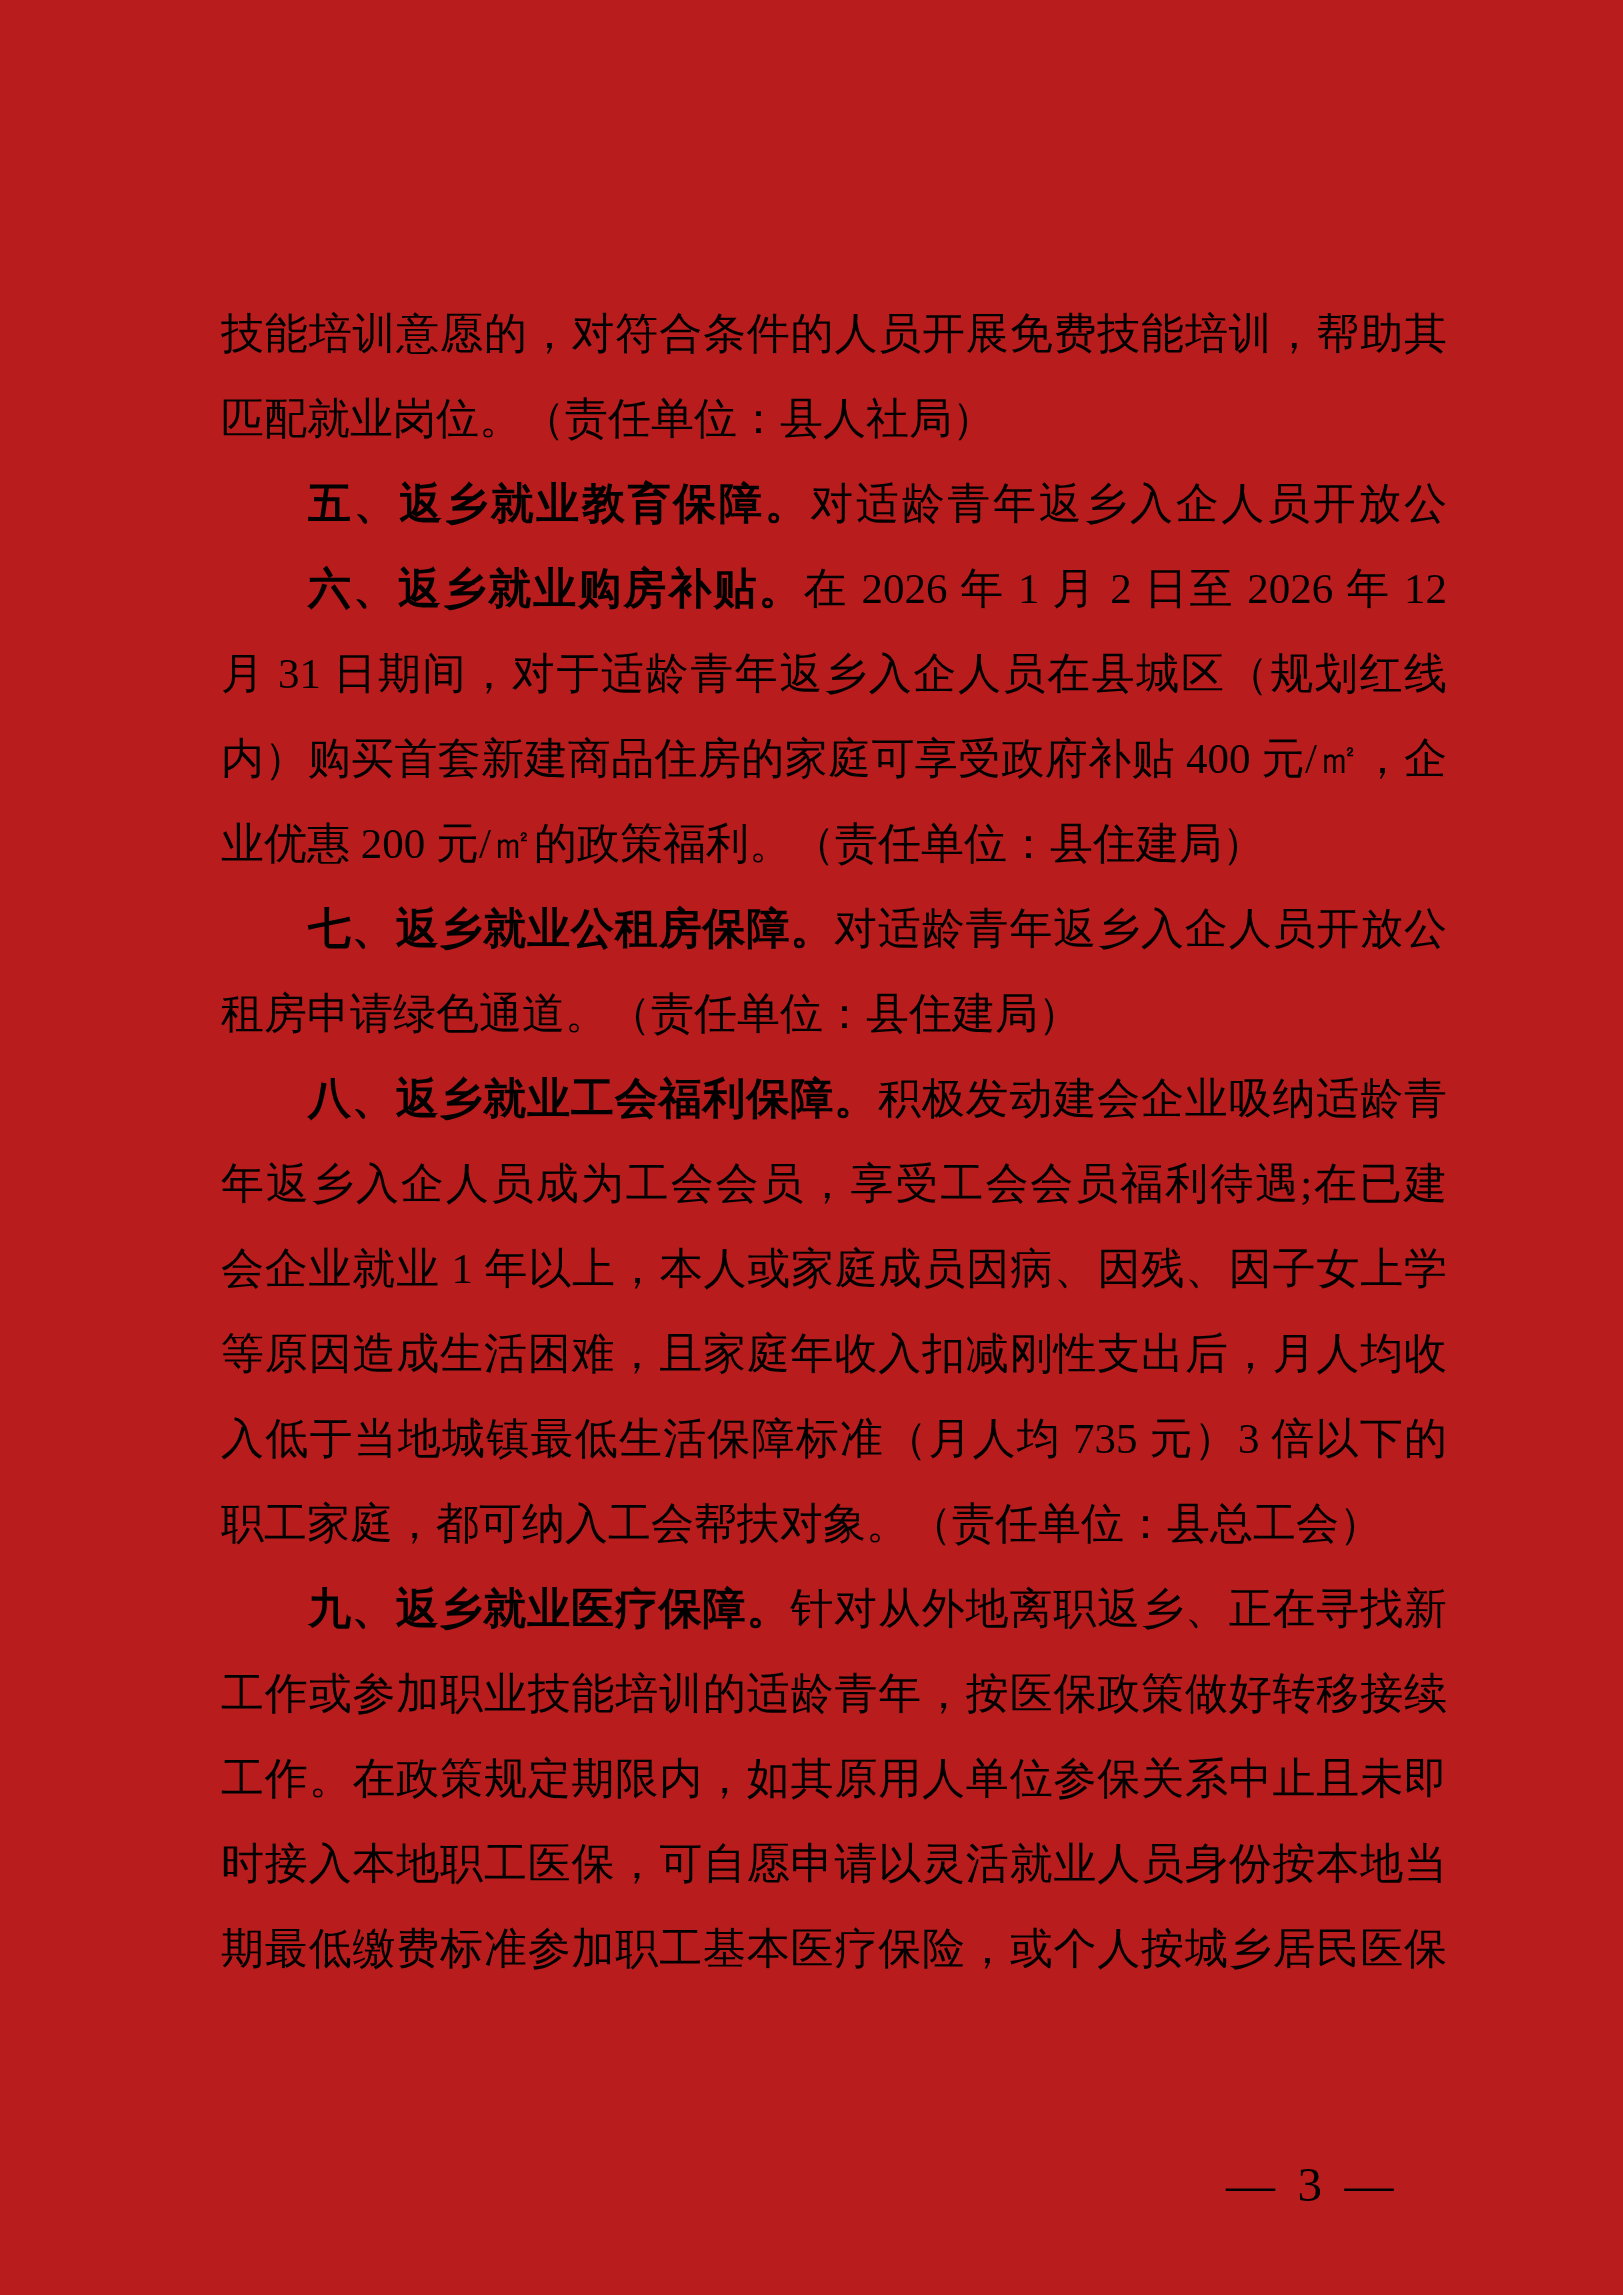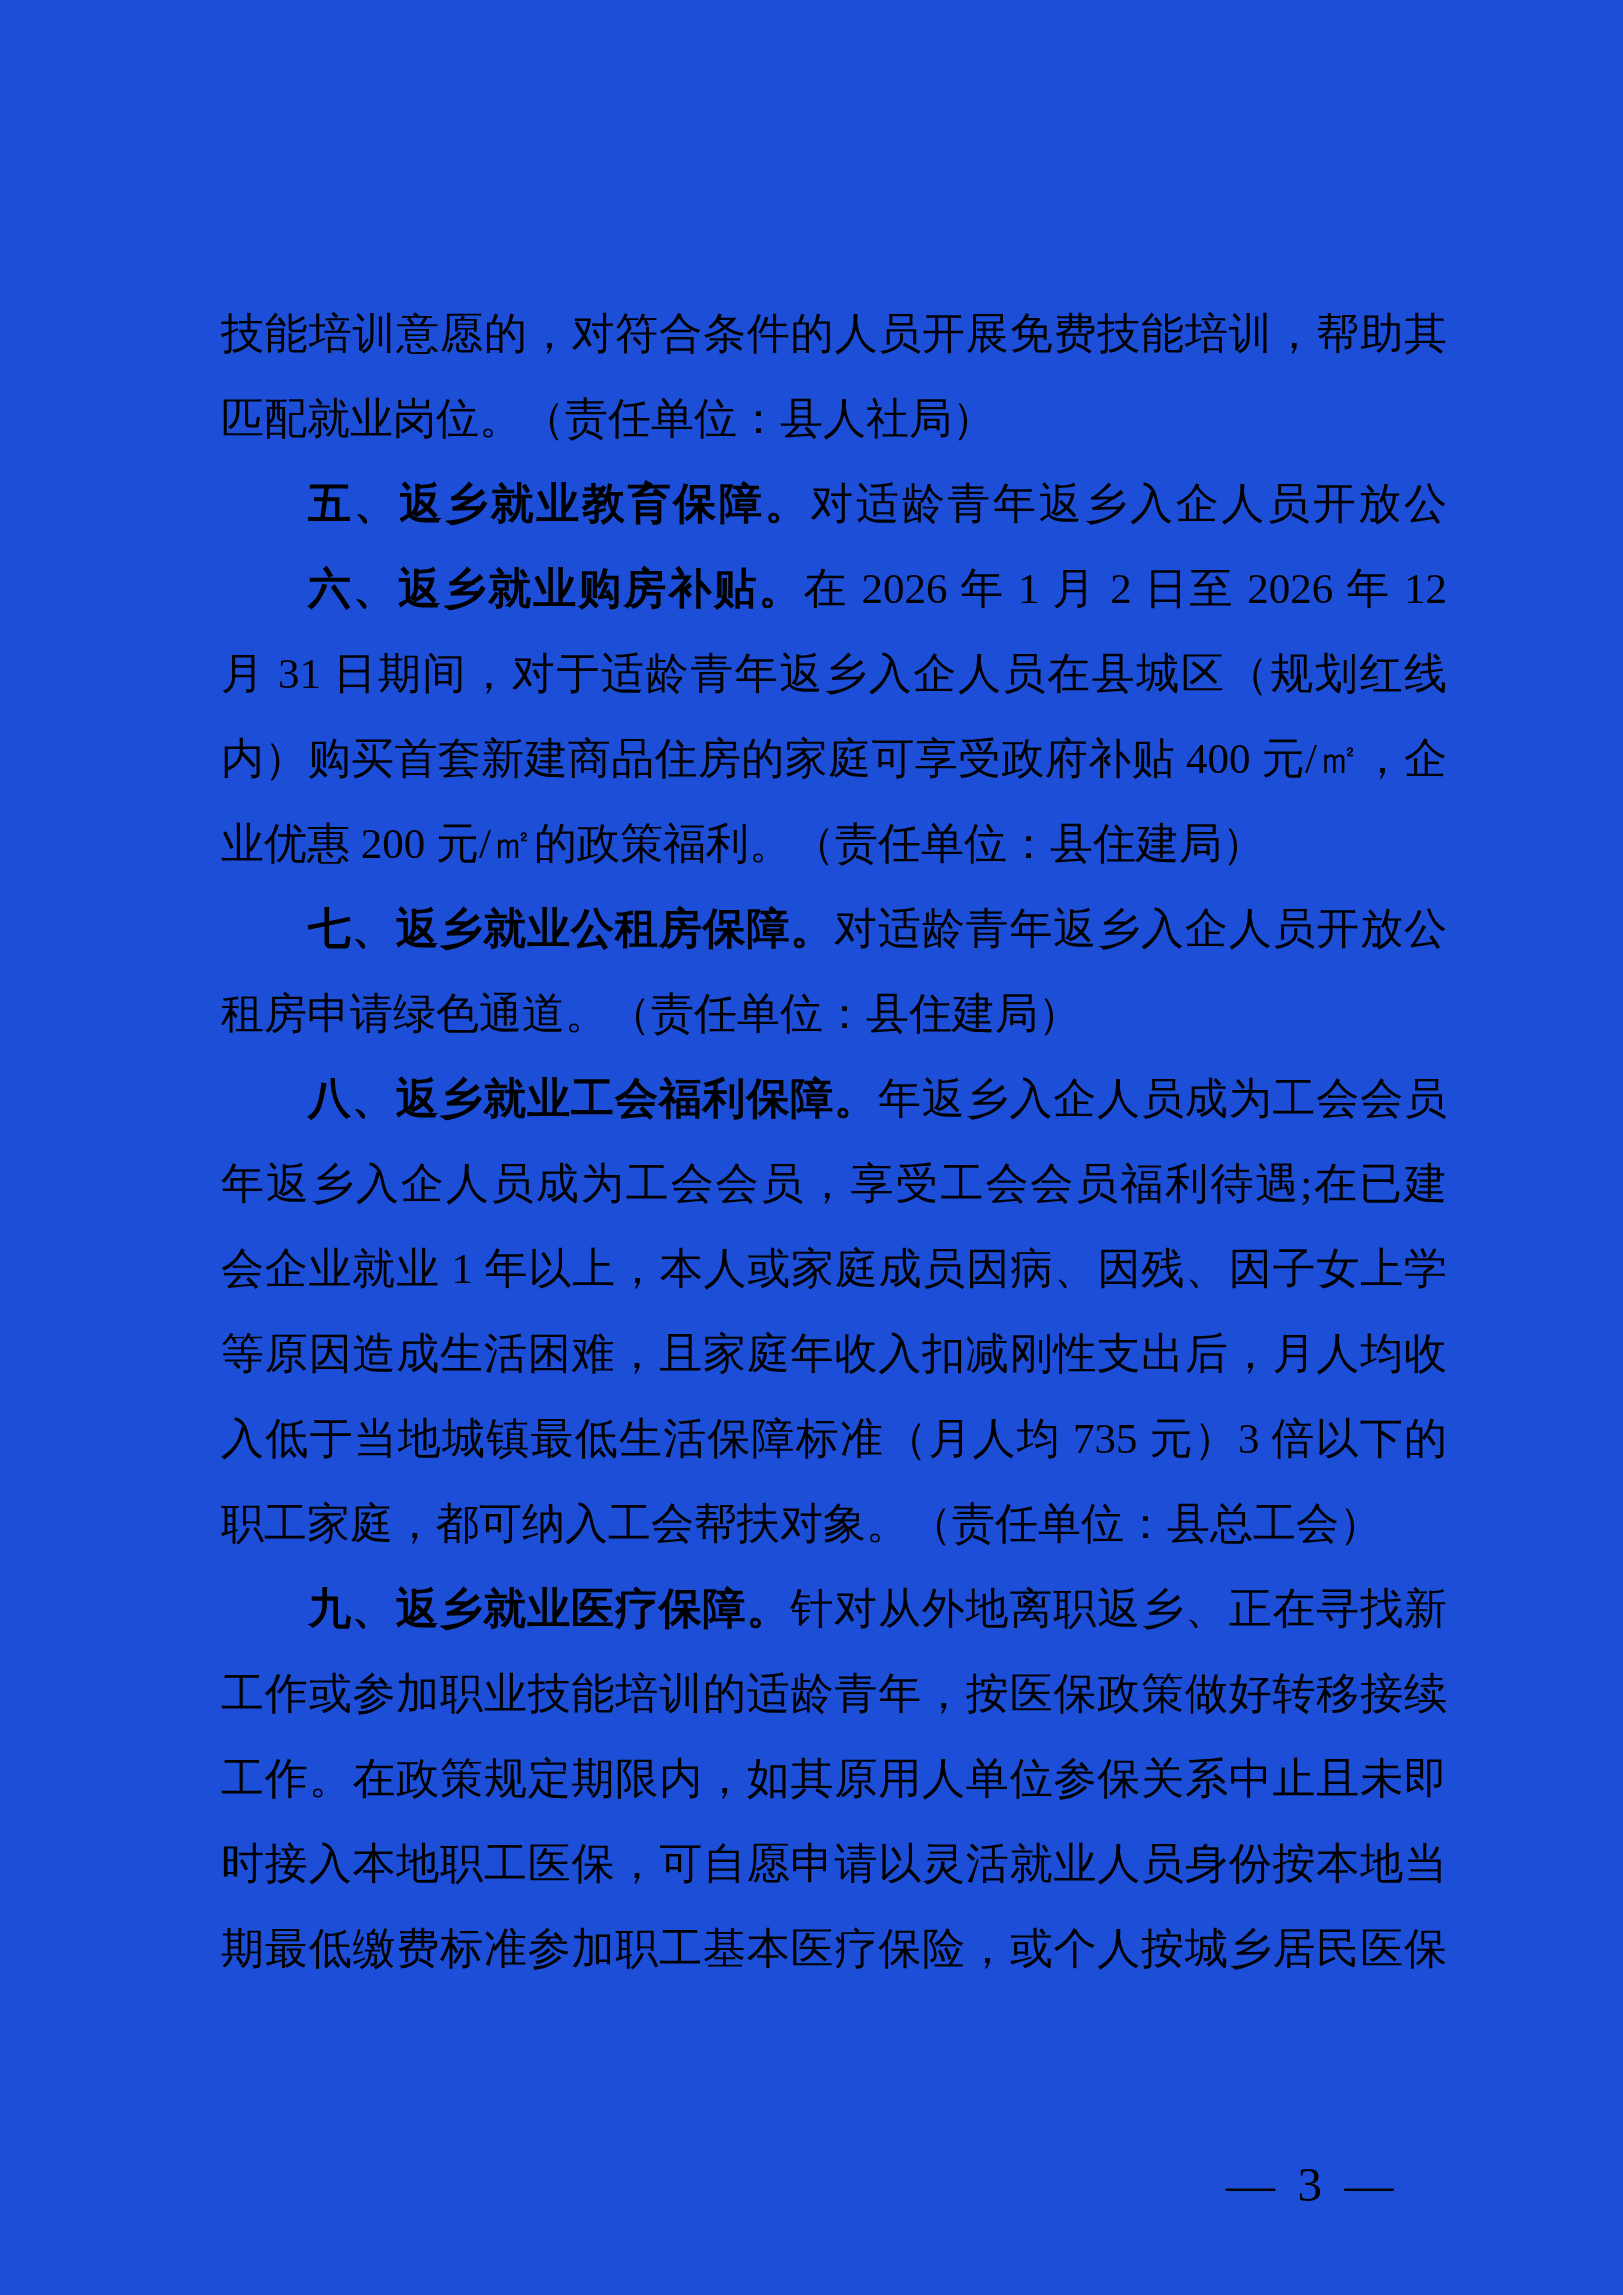--- a/index.html
+++ b/index.html
@@ -46,32 +46,32 @@
     top: 2152px;
     font-size: 49px;
     line-height: 66px;
     word-spacing: 10.2px;
     font-family: "Liberation Serif", serif;
   }
 </style>
 </head>
 <body style="background: rgb(255, 255, 255);">
 
-<div class="page" style="background: #1d4ed8; color: rgb(0, 0, 0);">
+<div class="page" style="background: #b91c1c; color: rgb(0, 0, 0);">
   <div class="text-block">
       <div class="line"><span>技能培训意愿的，对符合条件的人员开展免费技能培训，帮助其</span></div>
       <div class="line short"><span>匹配就业岗位。（责任单位：县人社局）</span></div>
       <div class="line indent"><span class="run-b">五、返乡就业教育保障。</span><span>对适龄青年返乡入企人员开放公</span></div>
       <div class="line indent"><span class="run-b">六、返乡就业购房补贴。</span><span>在 2026 年 1 月 2 日至 2026 年 12</span></div>
       <div class="line"><span>月 31 日期间，对于适龄青年返乡入企人员在县城区（规划红线</span></div>
       <div class="line"><span>内）购买首套新建商品住房的家庭可享受政府补贴 400 元/㎡，企</span></div>
       <div class="line short"><span>业优惠 200 元/㎡的政策福利。（责任单位：县住建局）</span></div>
       <div class="line indent"><span class="run-b">七、返乡就业公租房保障。</span><span>对适龄青年返乡入企人员开放公</span></div>
       <div class="line short"><span>租房申请绿色通道。（责任单位：县住建局）</span></div>
-      <div class="line indent"><span class="run-b">八、返乡就业工会福利保障。</span><span>年返乡入企人员成为工会会员</span></div>
+      <div class="line indent"><span class="run-b">八、返乡就业工会福利保障。</span><span>积极发动建会企业吸纳适龄青</span></div>
       <div class="line"><span>年返乡入企人员成为工会会员，享受工会会员福利待遇;在已建</span></div>
       <div class="line"><span>会企业就业 1 年以上，本人或家庭成员因病、因残、因子女上学</span></div>
       <div class="line"><span>等原因造成生活困难，且家庭年收入扣减刚性支出后，月人均收</span></div>
       <div class="line"><span>入低于当地城镇最低生活保障标准（月人均 735 元）3 倍以下的</span></div>
       <div class="line short"><span>职工家庭，都可纳入工会帮扶对象。（责任单位：县总工会）</span></div>
       <div class="line indent"><span class="run-b">九、返乡就业医疗保障。</span><span>针对从外地离职返乡、正在寻找新</span></div>
       <div class="line"><span>工作或参加职业技能培训的适龄青年，按医保政策做好转移接续</span></div>
       <div class="line"><span>工作。在政策规定期限内，如其原用人单位参保关系中止且未即</span></div>
       <div class="line"><span>时接入本地职工医保，可自愿申请以灵活就业人员身份按本地当</span></div>
       <div class="line"><span>期最低缴费标准参加职工基本医疗保险，或个人按城乡居民医保</span></div>

